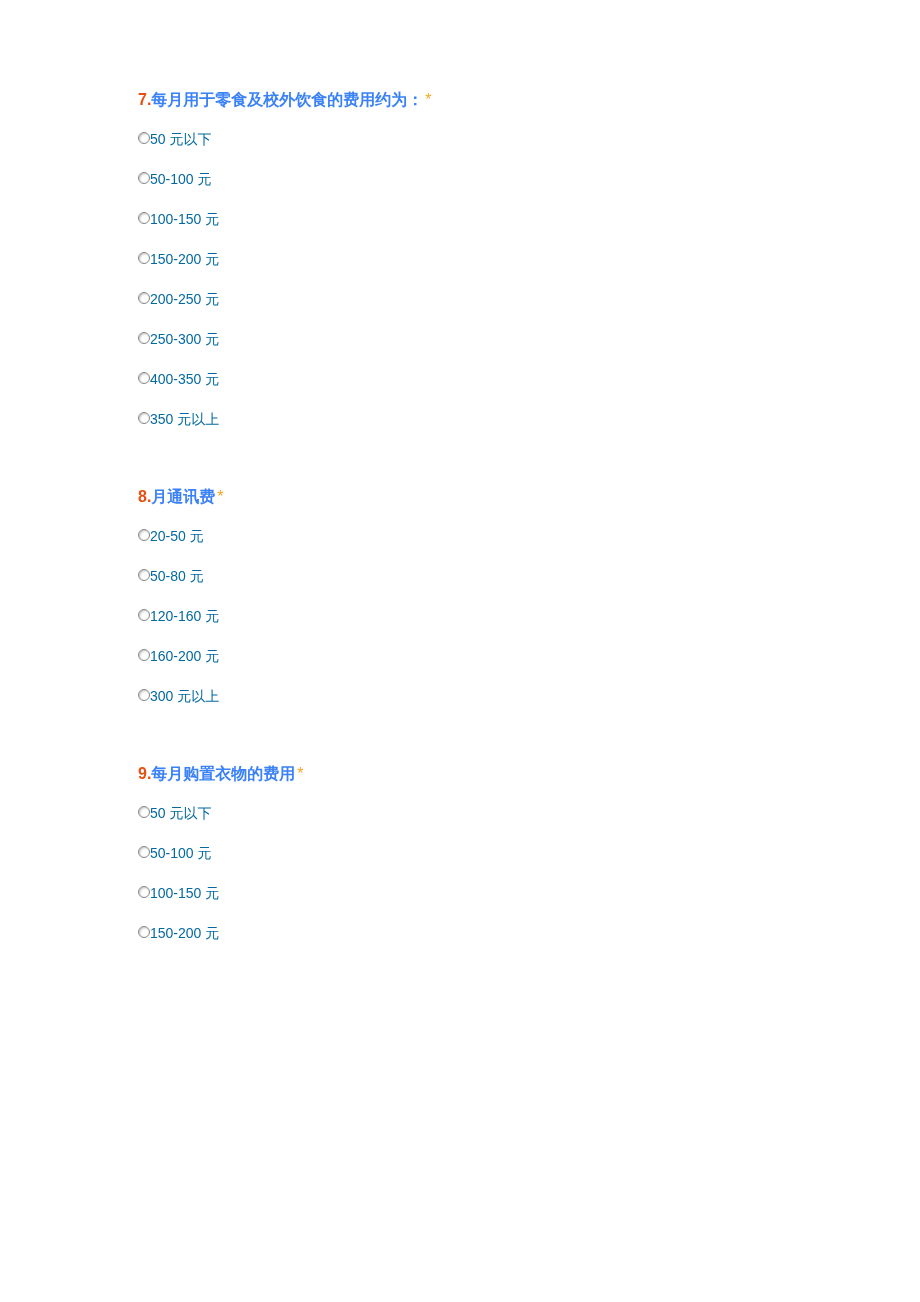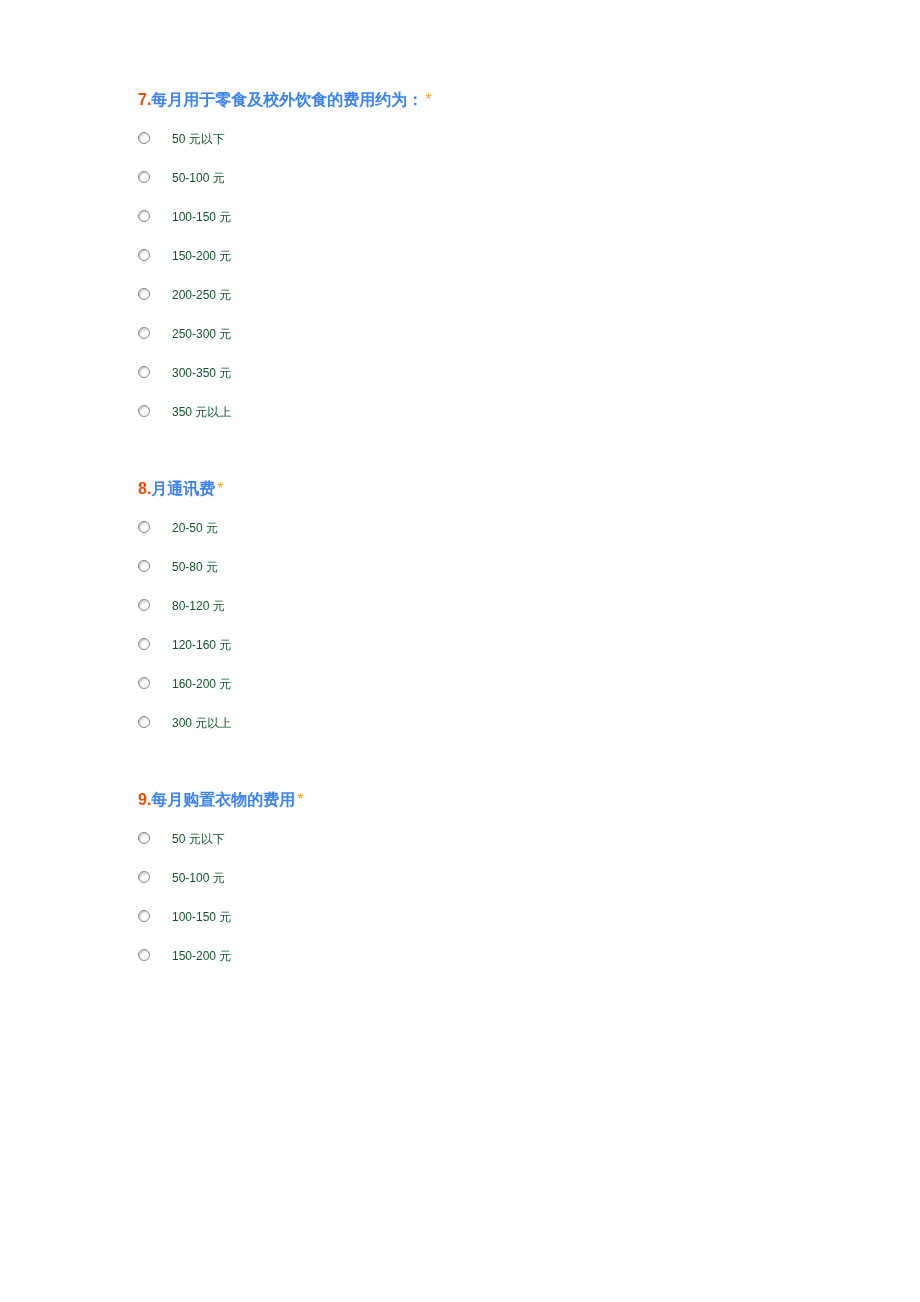--- a/index.html
+++ b/index.html
@@ -42,23 +42,22 @@
     width: 12px;
     height: 12px;
     border: 1px solid #888;
     border-radius: 50%;
     background: #fff;
     box-shadow: inset 1px 1px 2px rgba(0,0,0,0.25);
     display: inline-block;
     flex-shrink: 0;
   }
   .option-label {
-    font-size: 12px;
-    color: #14532d;
-    margin-left: 22px;
+    font-size: 14px;
+    color: #0369a1;
     position: relative;
     top: 2px;
   }
 </style>
 </head>
 <body>
 
 <div class="question-block">
   <div class="question-title">
     <span class="q-num">7.</span><span class="q-text">每月用于零食及校外饮食的费用约为：</span><span class="q-star">*</span>
@@ -82,43 +81,39 @@
   <div class="option-row">
     <span class="radio"></span>
     <span class="option-label">200-250 元</span>
   </div>
   <div class="option-row">
     <span class="radio"></span>
     <span class="option-label">250-300 元</span>
   </div>
   <div class="option-row">
     <span class="radio"></span>
-    <span class="option-label">300-350 元</span>
+    <span class="option-label">400-350 元</span>
   </div>
   <div class="option-row">
     <span class="radio"></span>
     <span class="option-label">350 元以上</span>
   </div>
 </div>
 
 <div class="question-block">
   <div class="question-title">
     <span class="q-num">8.</span><span class="q-text">月通讯费</span><span class="q-star">*</span>
   </div>
   <div class="option-row">
     <span class="radio"></span>
     <span class="option-label">20-50 元</span>
   </div>
   <div class="option-row">
     <span class="radio"></span>
     <span class="option-label">50-80 元</span>
-  </div>
-  <div class="option-row">
-    <span class="radio"></span>
-    <span class="option-label">80-120 元</span>
   </div>
   <div class="option-row">
     <span class="radio"></span>
     <span class="option-label">120-160 元</span>
   </div>
   <div class="option-row">
     <span class="radio"></span>
     <span class="option-label">160-200 元</span>
   </div>
   <div class="option-row">

